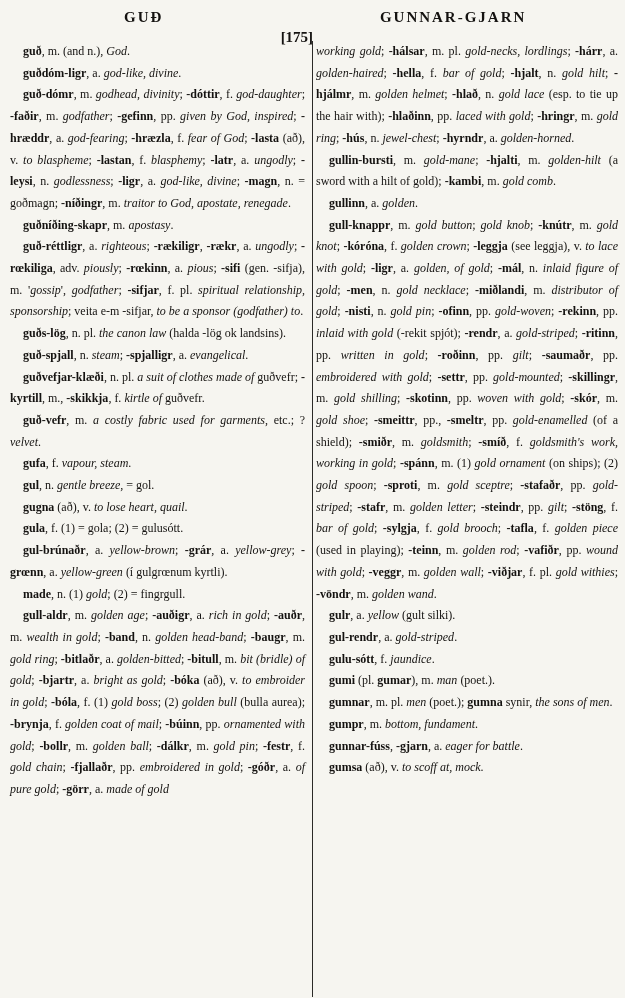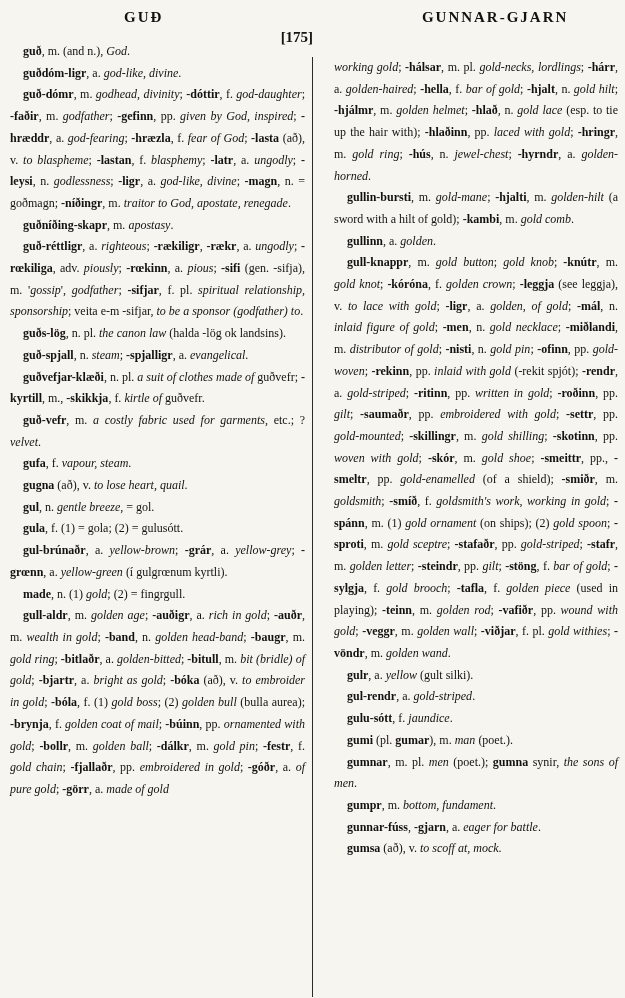--- a/index.html
+++ b/index.html
@@ -16,37 +16,37 @@
     position:relative;
     height:30px;
     padding-top:9px;
     font-weight:bold;
     font-size:15px;
     letter-spacing:2px;
   }
   .running-header span{position:absolute;transform:translateX(-50%);white-space:nowrap;}
   .rh-left{left:23%;}
   .rh-center{left:47.5%;letter-spacing:0;margin-top:20px;}
-  .rh-right{left:72.5%;margin-left:42px;}
+  .rh-right{left:72.5%;}
   .columns{
     display:flex;
     height:956px;
     margin-top:2px;
   }
   .col{
     box-sizing:border-box;
     width:312px;
     overflow:hidden;
     font-size:12px;
     line-height:21.7px;
     text-align:justify;
     hyphens:none;
   }
   .col-left{padding:0 7px 0 10px;}
-  .col-right{border-left:1px solid #2b2a27;padding:0 6px 0 21px;margin-top:16px;}
+  .col-right{border-left:1px solid #2b2a27;padding:0 6px 0 3px;}
   p.entry{margin:0;text-indent:13px;}
   p.entry.continued{text-indent:0;}
   .b{font-weight:bold;}
   .i{font-style:italic;}
 </style>
 </head>
 <body>
 
 <div class="page">
   <div class="running-header">
@@ -59,22 +59,22 @@
         <p class="entry"><span class="b">guð</span><span class="r">, m. (and n.), </span><span class="i">God</span><span class="r">.</span></p>
         <p class="entry"><span class="b">guðdóm-ligr</span><span class="r">, a. </span><span class="i">god-like, divine</span><span class="r">.</span></p>
         <p class="entry"><span class="b">guð-dómr</span><span class="r">, m. </span><span class="i">godhead, divinity</span><span class="r">; </span><span class="b">-dóttir</span><span class="r">, f. </span><span class="i">god-daughter</span><span class="r">; </span><span class="b">-faðir</span><span class="r">, m. </span><span class="i">godfather</span><span class="r">; </span><span class="b">-gefinn</span><span class="r">, pp. </span><span class="i">given by God, inspired</span><span class="r">; </span><span class="b">-hræddr</span><span class="r">, a. </span><span class="i">god-fearing</span><span class="r">; </span><span class="b">-hræzla</span><span class="r">, f. </span><span class="i">fear of God</span><span class="r">; </span><span class="b">-lasta</span><span class="r"> (að), v. </span><span class="i">to blaspheme</span><span class="r">; </span><span class="b">-lastan</span><span class="r">, f. </span><span class="i">blasphemy</span><span class="r">; </span><span class="b">-latr</span><span class="r">, a. </span><span class="i">ungodly</span><span class="r">; </span><span class="b">-leysi</span><span class="r">, n. </span><span class="i">godlessness</span><span class="r">; </span><span class="b">-ligr</span><span class="r">, a. </span><span class="i">god-like, divine</span><span class="r">; </span><span class="b">-magn</span><span class="r">, n. = goðmagn; </span><span class="b">-níðingr</span><span class="r">, m. </span><span class="i">traitor to God, apostate, renegade</span><span class="r">.</span></p>
         <p class="entry"><span class="b">guðníðing-skapr</span><span class="r">, m. </span><span class="i">apostasy</span><span class="r">.</span></p>
         <p class="entry"><span class="b">guð-réttligr</span><span class="r">, a. </span><span class="i">righteous</span><span class="r">; </span><span class="b">-rækiligr</span><span class="r">, </span><span class="b">-rækr</span><span class="r">, a. </span><span class="i">ungodly</span><span class="r">; </span><span class="b">-rœkiliga</span><span class="r">, adv. </span><span class="i">piously</span><span class="r">; </span><span class="b">-rœkinn</span><span class="r">, a. </span><span class="i">pious</span><span class="r">; </span><span class="b">-sifi</span><span class="r"> (gen. -sifja), m. '</span><span class="i">gossip</span><span class="r">', </span><span class="i">godfather</span><span class="r">; </span><span class="b">-sifjar</span><span class="r">, f. pl. </span><span class="i">spiritual relationship, sponsorship</span><span class="r">; veita e-m -sifjar, </span><span class="i">to be a sponsor (godfather) to</span><span class="r">.</span></p>
         <p class="entry"><span class="b">guðs-lög</span><span class="r">, n. pl. </span><span class="i">the canon law</span><span class="r"> (halda -lög ok landsins).</span></p>
         <p class="entry"><span class="b">guð-spjall</span><span class="r">, n. </span><span class="i">steam</span><span class="r">; </span><span class="b">-spjalligr</span><span class="r">, a. </span><span class="i">evangelical</span><span class="r">.</span></p>
         <p class="entry"><span class="b">guðvefjar-klæði</span><span class="r">, n. pl. </span><span class="i">a suit of clothes made of</span><span class="r"> guðvefr; </span><span class="b">-kyrtill</span><span class="r">, m., </span><span class="b">-skikkja</span><span class="r">, f. </span><span class="i">kirtle of</span><span class="r"> guðvefr.</span></p>
         <p class="entry"><span class="b">guð-vefr</span><span class="r">, m. </span><span class="i">a costly fabric used for garments</span><span class="r">, etc.; ? </span><span class="i">velvet</span><span class="r">.</span></p>
         <p class="entry"><span class="b">gufa</span><span class="r">, f. </span><span class="i">vapour, steam</span><span class="r">.</span></p>
+        <p class="entry"><span class="b">gul</span><span class="r">, n. </span><span class="i">gentle breeze</span><span class="r">, = gol.</span></p>
         <p class="entry"><span class="b">gugna</span><span class="r"> (að), v. </span><span class="i">to lose heart, quail</span><span class="r">.</span></p>
-        <p class="entry"><span class="b">gul</span><span class="r">, n. </span><span class="i">gentle breeze</span><span class="r">, = gol.</span></p>
         <p class="entry"><span class="b">gula</span><span class="r">, f. (1) = gola; (2) = gulusótt.</span></p>
         <p class="entry"><span class="b">gul-brúnaðr</span><span class="r">, a. </span><span class="i">yellow-brown</span><span class="r">; </span><span class="b">-grár</span><span class="r">, a. </span><span class="i">yellow-grey</span><span class="r">; </span><span class="b">-grœnn</span><span class="r">, a. </span><span class="i">yellow-green</span><span class="r"> (í gulgrœnum kyrtli).</span></p>
         <p class="entry"><span class="b">made</span><span class="r">, n. (1) </span><span class="i">gold</span><span class="r">; (2) = fingrgull.</span></p>
         <p class="entry"><span class="b">gull-aldr</span><span class="r">, m. </span><span class="i">golden age</span><span class="r">; </span><span class="b">-auðigr</span><span class="r">, a. </span><span class="i">rich in gold</span><span class="r">; </span><span class="b">-auðr</span><span class="r">, m. </span><span class="i">wealth in gold</span><span class="r">; </span><span class="b">-band</span><span class="r">, n. </span><span class="i">golden head-band</span><span class="r">; </span><span class="b">-baugr</span><span class="r">, m. </span><span class="i">gold ring</span><span class="r">; </span><span class="b">-bitlaðr</span><span class="r">, a. </span><span class="i">golden-bitted</span><span class="r">; </span><span class="b">-bitull</span><span class="r">, m. </span><span class="i">bit (bridle) of gold</span><span class="r">; </span><span class="b">-bjartr</span><span class="r">, a. </span><span class="i">bright as gold</span><span class="r">; </span><span class="b">-bóka</span><span class="r"> (að), v. </span><span class="i">to embroider in gold</span><span class="r">; </span><span class="b">-bóla</span><span class="r">, f. (1) </span><span class="i">gold boss</span><span class="r">; (2) </span><span class="i">golden bull</span><span class="r"> (bulla aurea); </span><span class="b">-brynja</span><span class="r">, f. </span><span class="i">golden coat of mail</span><span class="r">; </span><span class="b">-búinn</span><span class="r">, pp. </span><span class="i">ornamented with gold</span><span class="r">; </span><span class="b">-bollr</span><span class="r">, m. </span><span class="i">golden ball</span><span class="r">; </span><span class="b">-dálkr</span><span class="r">, m. </span><span class="i">gold pin</span><span class="r">; </span><span class="b">-festr</span><span class="r">, f. </span><span class="i">gold chain</span><span class="r">; </span><span class="b">-fjallaðr</span><span class="r">, pp. </span><span class="i">embroidered in gold</span><span class="r">; </span><span class="b">-góðr</span><span class="r">, a. </span><span class="i">of pure gold</span><span class="r">; </span><span class="b">-görr</span><span class="r">, a. </span><span class="i">made of gold</span></p>
       </div>
     <div class="col col-right">
         <p class="entry continued"><span class="i">working gold</span><span class="r">; </span><span class="b">-hálsar</span><span class="r">, m. pl. </span><span class="i">gold-necks, lordlings</span><span class="r">; </span><span class="b">-hárr</span><span class="r">, a. </span><span class="i">golden-haired</span><span class="r">; </span><span class="b">-hella</span><span class="r">, f. </span><span class="i">bar of gold</span><span class="r">; </span><span class="b">-hjalt</span><span class="r">, n. </span><span class="i">gold hilt</span><span class="r">; </span><span class="b">-hjálmr</span><span class="r">, m. </span><span class="i">golden helmet</span><span class="r">; </span><span class="b">-hlað</span><span class="r">, n. </span><span class="i">gold lace</span><span class="r"> (esp. to tie up the hair with); </span><span class="b">-hlaðinn</span><span class="r">, pp. </span><span class="i">laced with gold</span><span class="r">; </span><span class="b">-hringr</span><span class="r">, m. </span><span class="i">gold ring</span><span class="r">; </span><span class="b">-hús</span><span class="r">, n. </span><span class="i">jewel-chest</span><span class="r">; </span><span class="b">-hyrndr</span><span class="r">, a. </span><span class="i">golden-horned</span><span class="r">.</span></p>
         <p class="entry"><span class="b">gullin-bursti</span><span class="r">, m. </span><span class="i">gold-mane</span><span class="r">; </span><span class="b">-hjalti</span><span class="r">, m. </span><span class="i">golden-hilt</span><span class="r"> (a sword with a hilt of gold); </span><span class="b">-kambi</span><span class="r">, m. </span><span class="i">gold comb</span><span class="r">.</span></p>
         <p class="entry"><span class="b">gullinn</span><span class="r">, a. </span><span class="i">golden</span><span class="r">.</span></p>
         <p class="entry"><span class="b">gull-knappr</span><span class="r">, m. </span><span class="i">gold button</span><span class="r">; </span><span class="i">gold knob</span><span class="r">; </span><span class="b">-knútr</span><span class="r">, m. </span><span class="i">gold knot</span><span class="r">; </span><span class="b">-kóróna</span><span class="r">, f. </span><span class="i">golden crown</span><span class="r">; </span><span class="b">-leggja</span><span class="r"> (see leggja), v. </span><span class="i">to lace with gold</span><span class="r">; </span><span class="b">-ligr</span><span class="r">, a. </span><span class="i">golden, of gold</span><span class="r">; </span><span class="b">-mál</span><span class="r">, n. </span><span class="i">inlaid figure of gold</span><span class="r">; </span><span class="b">-men</span><span class="r">, n. </span><span class="i">gold necklace</span><span class="r">; </span><span class="b">-miðlandi</span><span class="r">, m. </span><span class="i">distributor of gold</span><span class="r">; </span><span class="b">-nisti</span><span class="r">, n. </span><span class="i">gold pin</span><span class="r">; </span><span class="b">-ofinn</span><span class="r">, pp. </span><span class="i">gold-woven</span><span class="r">; </span><span class="b">-rekinn</span><span class="r">, pp. </span><span class="i">inlaid with gold</span><span class="r"> (-rekit spjót); </span><span class="b">-rendr</span><span class="r">, a. </span><span class="i">gold-striped</span><span class="r">; </span><span class="b">-ritinn</span><span class="r">, pp. </span><span class="i">written in gold</span><span class="r">; </span><span class="b">-roðinn</span><span class="r">, pp. </span><span class="i">gilt</span><span class="r">; </span><span class="b">-saumaðr</span><span class="r">, pp. </span><span class="i">embroidered with gold</span><span class="r">; </span><span class="b">-settr</span><span class="r">, pp. </span><span class="i">gold-mounted</span><span class="r">; </span><span class="b">-skillingr</span><span class="r">, m. </span><span class="i">gold shilling</span><span class="r">; </span><span class="b">-skotinn</span><span class="r">, pp. </span><span class="i">woven with gold</span><span class="r">; </span><span class="b">-skór</span><span class="r">, m. </span><span class="i">gold shoe</span><span class="r">; </span><span class="b">-smeittr</span><span class="r">, pp., </span><span class="b">-smeltr</span><span class="r">, pp. </span><span class="i">gold-enamelled</span><span class="r"> (of a shield); </span><span class="b">-smiðr</span><span class="r">, m. </span><span class="i">goldsmith</span><span class="r">; </span><span class="b">-smíð</span><span class="r">, f. </span><span class="i">goldsmith's work, working in gold</span><span class="r">; </span><span class="b">-spánn</span><span class="r">, m. (1) </span><span class="i">gold ornament</span><span class="r"> (on ships); (2) </span><span class="i">gold spoon</span><span class="r">; </span><span class="b">-sproti</span><span class="r">, m. </span><span class="i">gold sceptre</span><span class="r">; </span><span class="b">-stafaðr</span><span class="r">, pp. </span><span class="i">gold-striped</span><span class="r">; </span><span class="b">-stafr</span><span class="r">, m. </span><span class="i">golden letter</span><span class="r">; </span><span class="b">-steindr</span><span class="r">, pp. </span><span class="i">gilt</span><span class="r">; </span><span class="b">-stöng</span><span class="r">, f. </span><span class="i">bar of gold</span><span class="r">; </span><span class="b">-sylgja</span><span class="r">, f. </span><span class="i">gold brooch</span><span class="r">; </span><span class="b">-tafla</span><span class="r">, f. </span><span class="i">golden piece</span><span class="r"> (used in playing); </span><span class="b">-teinn</span><span class="r">, m. </span><span class="i">golden rod</span><span class="r">; </span><span class="b">-vafiðr</span><span class="r">, pp. </span><span class="i">wound with gold</span><span class="r">; </span><span class="b">-veggr</span><span class="r">, m. </span><span class="i">golden wall</span><span class="r">; </span><span class="b">-viðjar</span><span class="r">, f. pl. </span><span class="i">gold withies</span><span class="r">; </span><span class="b">-vöndr</span><span class="r">, m. </span><span class="i">golden wand</span><span class="r">.</span></p>

